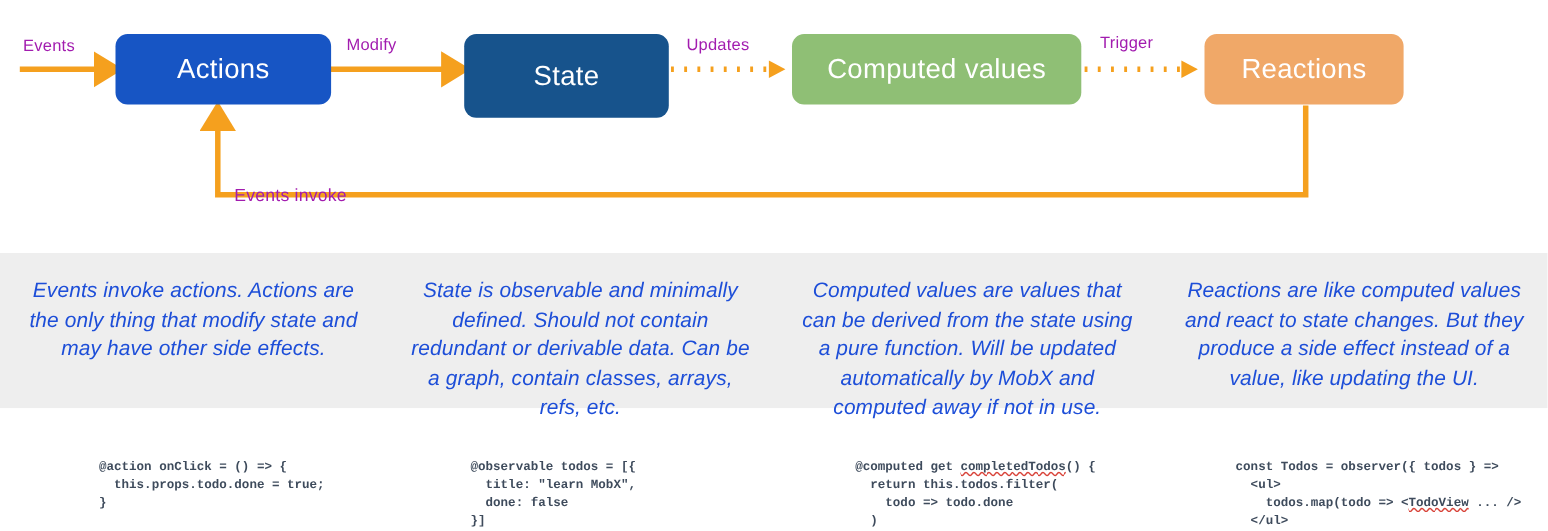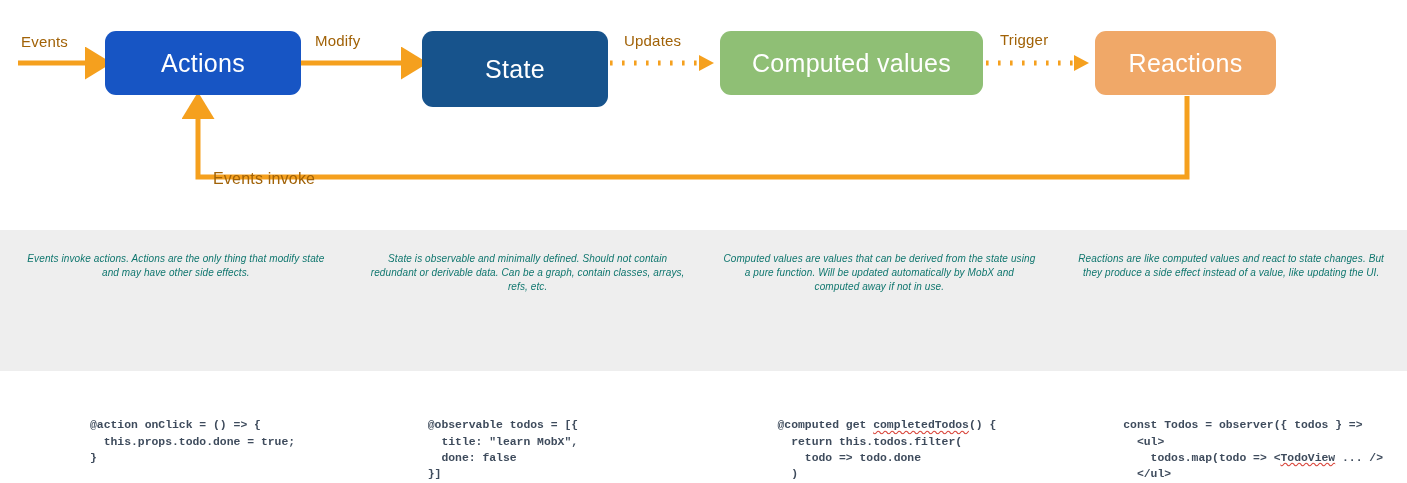--- a/index.html
+++ b/index.html
@@ -42,21 +42,21 @@
     letter-spacing: 0.3px;
     white-space: nowrap;
   }
   .node-actions   { left: 105px;  top: 31px; width: 196px; height: 64px; }
   .node-state     { left: 422px;  top: 31px; width: 186px; height: 76px; }
   .node-computed  { left: 720px;  top: 31px; width: 263px; height: 64px; }
   .node-reactions { left: 1095px; top: 31px; width: 181px; height: 64px; }
 
   .edge-label {
     position: absolute;
-    color: #a16207;
+    color: #a21caf;
     font-size: 15px;
     font-weight: 300;
     white-space: nowrap;
     letter-spacing: 0.2px;
   }
   .lbl-events    { left: 21px;   top: 33px; }
   .lbl-modify    { left: 315px;  top: 32px; }
   .lbl-updates   { left: 624px;  top: 32px; }
   .lbl-trigger   { left: 1000px; top: 31px; }
   .lbl-invoke    { left: 213px;  top: 150px; font-size: 16px; margin-top: 20px; }
@@ -69,23 +69,23 @@
     width: 1407px;
     height: 141px;
     display: flex;
   }
   .desc-col {
     flex: 1 1 0;
     padding: 22px 18px 0 18px;
     box-sizing: border-box;
     text-align: center;
     font-style: italic;
-    font-size: 10px;
+    font-size: 19px;
     line-height: 1.40;
-    color: #0f766e;
+    color: #1d4ed8;
     font-weight: 400;
     letter-spacing: 0.1px;
   }
   .desc-col p { margin: 0; }
 
   
   .code-band {
     position: absolute;
     left: 0;
     top: 385px;

